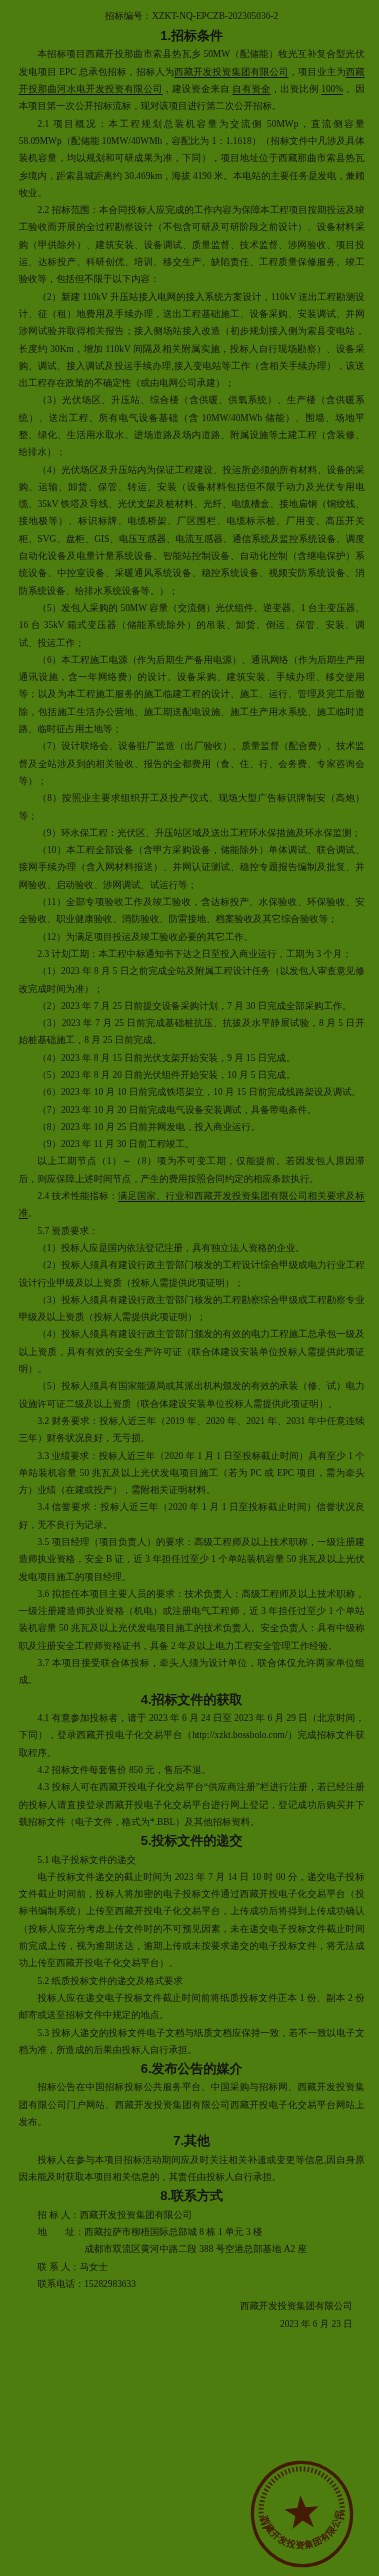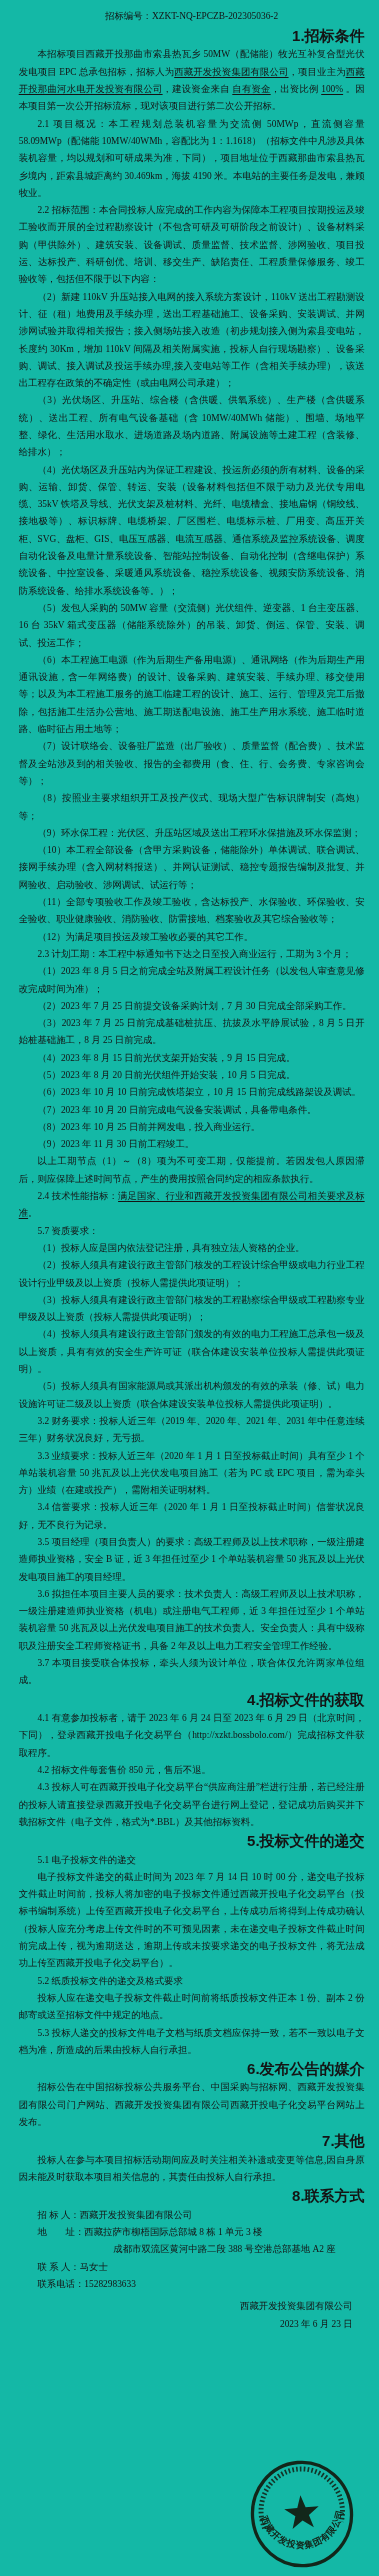--- a/index.html
+++ b/index.html
@@ -1,35 +1,35 @@
 <!DOCTYPE html>
 <html style="font-size:8.8px"><head>
 <meta charset="utf-8">
 <style>
   html,body{margin:0;padding:0;background:#ffffff;}
   .page{
     position:relative;
     width:380px;height:2576px;
     box-sizing:border-box;
-    background:#14b8a6;
+    background:#4d7c0f;
     color:#141414;
     font-family:"Liberation Serif","DejaVu Serif",serif;
     font-size:9.4px;line-height:17.3px;
     padding:7.7px 15.4px 0 18.7px;
     text-align:justify;
     overflow:hidden;
   }
   .doc-number{text-align:center;text-indent:0;margin-bottom:2.2px;}
   .sec-heading{
     font-family:"Liberation Sans","DejaVu Sans",sans-serif;
-    font-weight:700;font-size:15px;line-height:18.7px;
-    text-indent:0;text-align:right;margin:1.1px 0 0.6px 0;
+    font-weight:700;font-size:13px;line-height:18.7px;
+    text-indent:0;text-align:center;margin:1.1px 0 0.6px 0;
   }
   .para{text-indent:2em;}
-  .para.addr2{text-indent:0;margin-left:7em;text-align:center;}
+  .para.addr2{text-indent:0;margin-left:7em;text-align:left;}
   .para span.u{text-decoration:underline;text-underline-offset:2.2px;}
   .signoff{
     text-align:right;padding-right:12px;margin-top:3.3px;line-height:18px;
   }
   .seal{
     position:absolute;left:248px;top:2459px;
     mix-blend-mode:multiply;opacity:.92;
     pointer-events:none;
   }
 </style>

